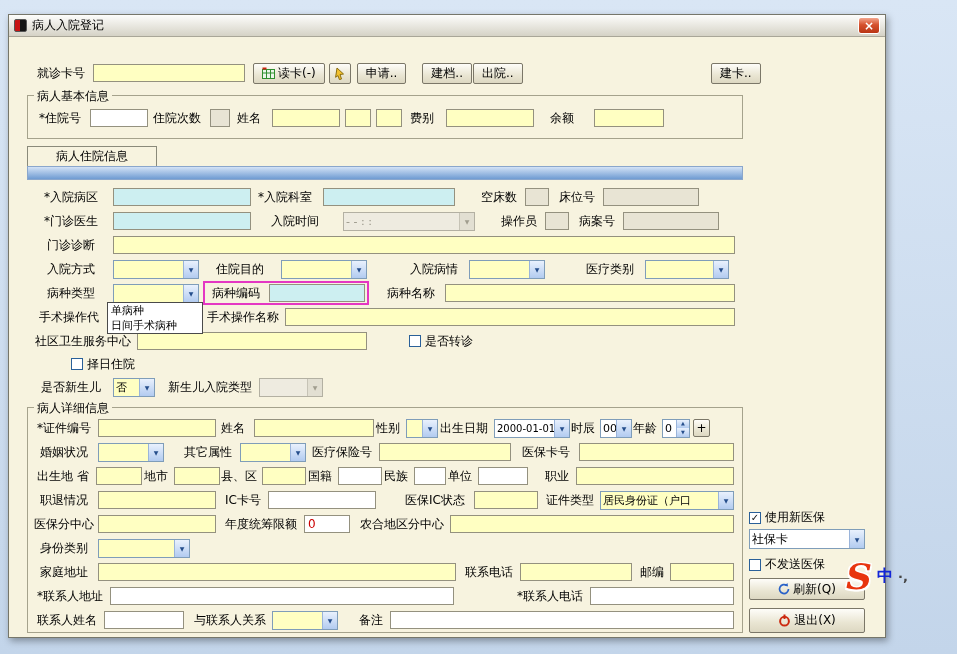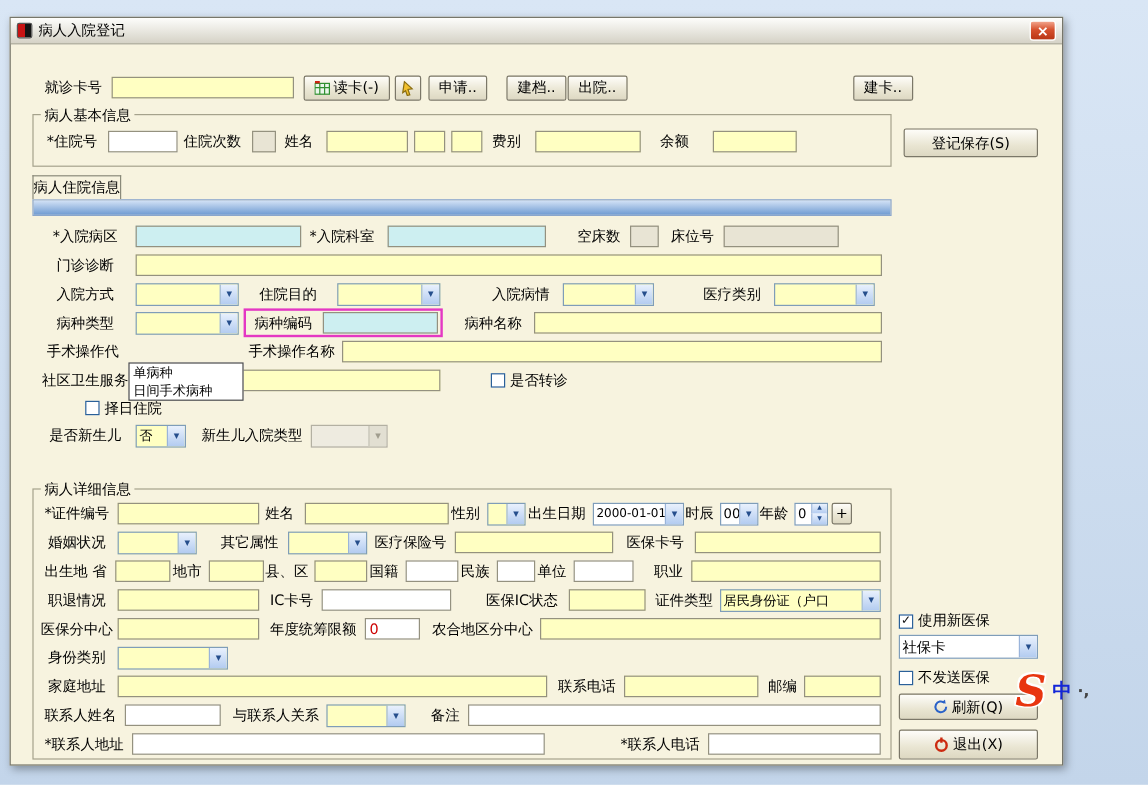--- a/index.html
+++ b/index.html
@@ -113,38 +113,51 @@
       <div class="inp y" style="width:68px"></div>
       <div class="inp y" style="width:26px;margin-left:5px"></div>
       <div class="inp y" style="width:26px;margin-left:5px"></div>
       <span class="lb" style="width:44px">费别</span>
       <div class="inp y" style="width:88px"></div>
       <span class="lb" style="width:60px">余额</span>
       <div class="inp y" style="width:70px"></div>
     </div>
   </div>
 
-  <div style="position:absolute;top:131px;left:18px;height:20px;border:1px solid #8a8a7a;border-bottom:none;background:#f7f3df;display:flex;align-items:center;padding:0 0;font-size:12px;z-index:2">
+  <div style="position:absolute;top:131px;left:18px;height:20px;border:1px solid #8a8a7a;border-bottom:none;background:#f7f3df;display:flex;align-items:center;padding:0 28px;font-size:12px;z-index:2">
     <span>病人住院信息</span>
   </div>
   <div style="position:absolute;top:151px;left:18px;width:716px;height:14px;background:linear-gradient(#d3e2f6,#6f9bd2);border:1px solid #8aa6cc"></div>
 
   <div style="position:absolute;top:170px;left:18px;width:716px">
 
     <div class="r">
       <span class="lb" style="width:80px">*入院病区</span>
       <div class="inp b" style="width:138px"></div>
       <span class="lb" style="width:72px">*入院科室</span>
       <div class="inp b" style="width:132px"></div>
       <span class="lb" style="width:48px;margin-left:22px">空床数</span>
       <div class="inp g" style="width:24px"></div>
       <span class="lb" style="width:48px;margin-left:6px">床位号</span>
       <div class="inp g" style="width:96px"></div>
     </div>
 
+    <div class="r">
+      <span class="lb" style="width:80px">*门诊医生</span>
+      <div class="inp b" style="width:138px"></div>
+      <span class="lb" style="width:92px">入院时间</span>
+      <div class="combo dis" style="width:132px">
+        <span class="cval mut">- -   :  :</span>
+        <span class="ar">▼</span>
+      </div>
+      <span class="lb" style="width:48px;margin-left:22px">操作员</span>
+      <div class="inp g" style="width:24px"></div>
+      <span class="lb" style="width:48px;margin-left:6px">病案号</span>
+      <div class="inp g" style="width:96px"></div>
+    </div>
 
     <div class="r">
       <span class="lb" style="width:80px">门诊诊断</span>
       <div class="inp y" style="flex:1"></div>
     </div>
 
     <div class="r">
       <span class="lb" style="width:80px">入院方式</span>
       <div class="combo y" style="width:86px">
         <span class="cval"></span>
@@ -324,40 +337,39 @@
     <div class="r">
       <span class="lb" style="width:64px">家庭地址</span>
       <div class="inp y" style="width:358px"></div>
       <span class="lb" style="width:58px;margin-left:6px">联系电话</span>
       <div class="inp y" style="width:112px"></div>
       <span class="lb" style="width:32px;margin-left:6px">邮编</span>
       <div class="inp y" style="flex:1"></div>
     </div>
 
     <div class="r">
+      <span class="lb" style="width:76px">*联系人地址</span>
+      <div class="inp w" style="width:344px"></div>
+      <span class="lb" style="width:76px;margin-left:60px">*联系人电话</span>
+      <div class="inp w" style="flex:1"></div>
+    </div>
+
+    <div class="r">
       <span class="lb" style="width:70px">联系人姓名</span>
       <div class="inp w" style="width:80px"></div>
       <span class="lb" style="width:80px;margin-left:8px">与联系人关系</span>
       <div class="combo y" style="width:66px">
         <span class="cval"></span>
           <span class="ar">▼</span>
       </div>
       <span class="lb" style="width:34px;margin-left:18px">备注</span>
       <div class="inp w" style="flex:1"></div>
     </div>
-
-    <div class="r">
-      <span class="lb" style="width:76px">*联系人地址</span>
-      <div class="inp w" style="width:344px"></div>
-      <span class="lb" style="width:76px;margin-left:60px">*联系人电话</span>
-      <div class="inp w" style="flex:1"></div>
-    </div>
-  </div>
-
-  <button class="btn sidebtn" style="left:744px;top:92px;width:112px;height:24px">登记保存(S)</button>
+  </div>
+
 
   <span class="cbx" style="position:absolute;left:740px;top:494px">
     <span class="box">✓</span>
     <span>使用新医保</span>
   </span>
 
   <div class="combo" style="position:absolute;left:740px;top:514px;width:116px;height:20px">
     <span class="cval" style="font-size:12px">社保卡</span>
     <span class="ar">▼</span>
   </div>

